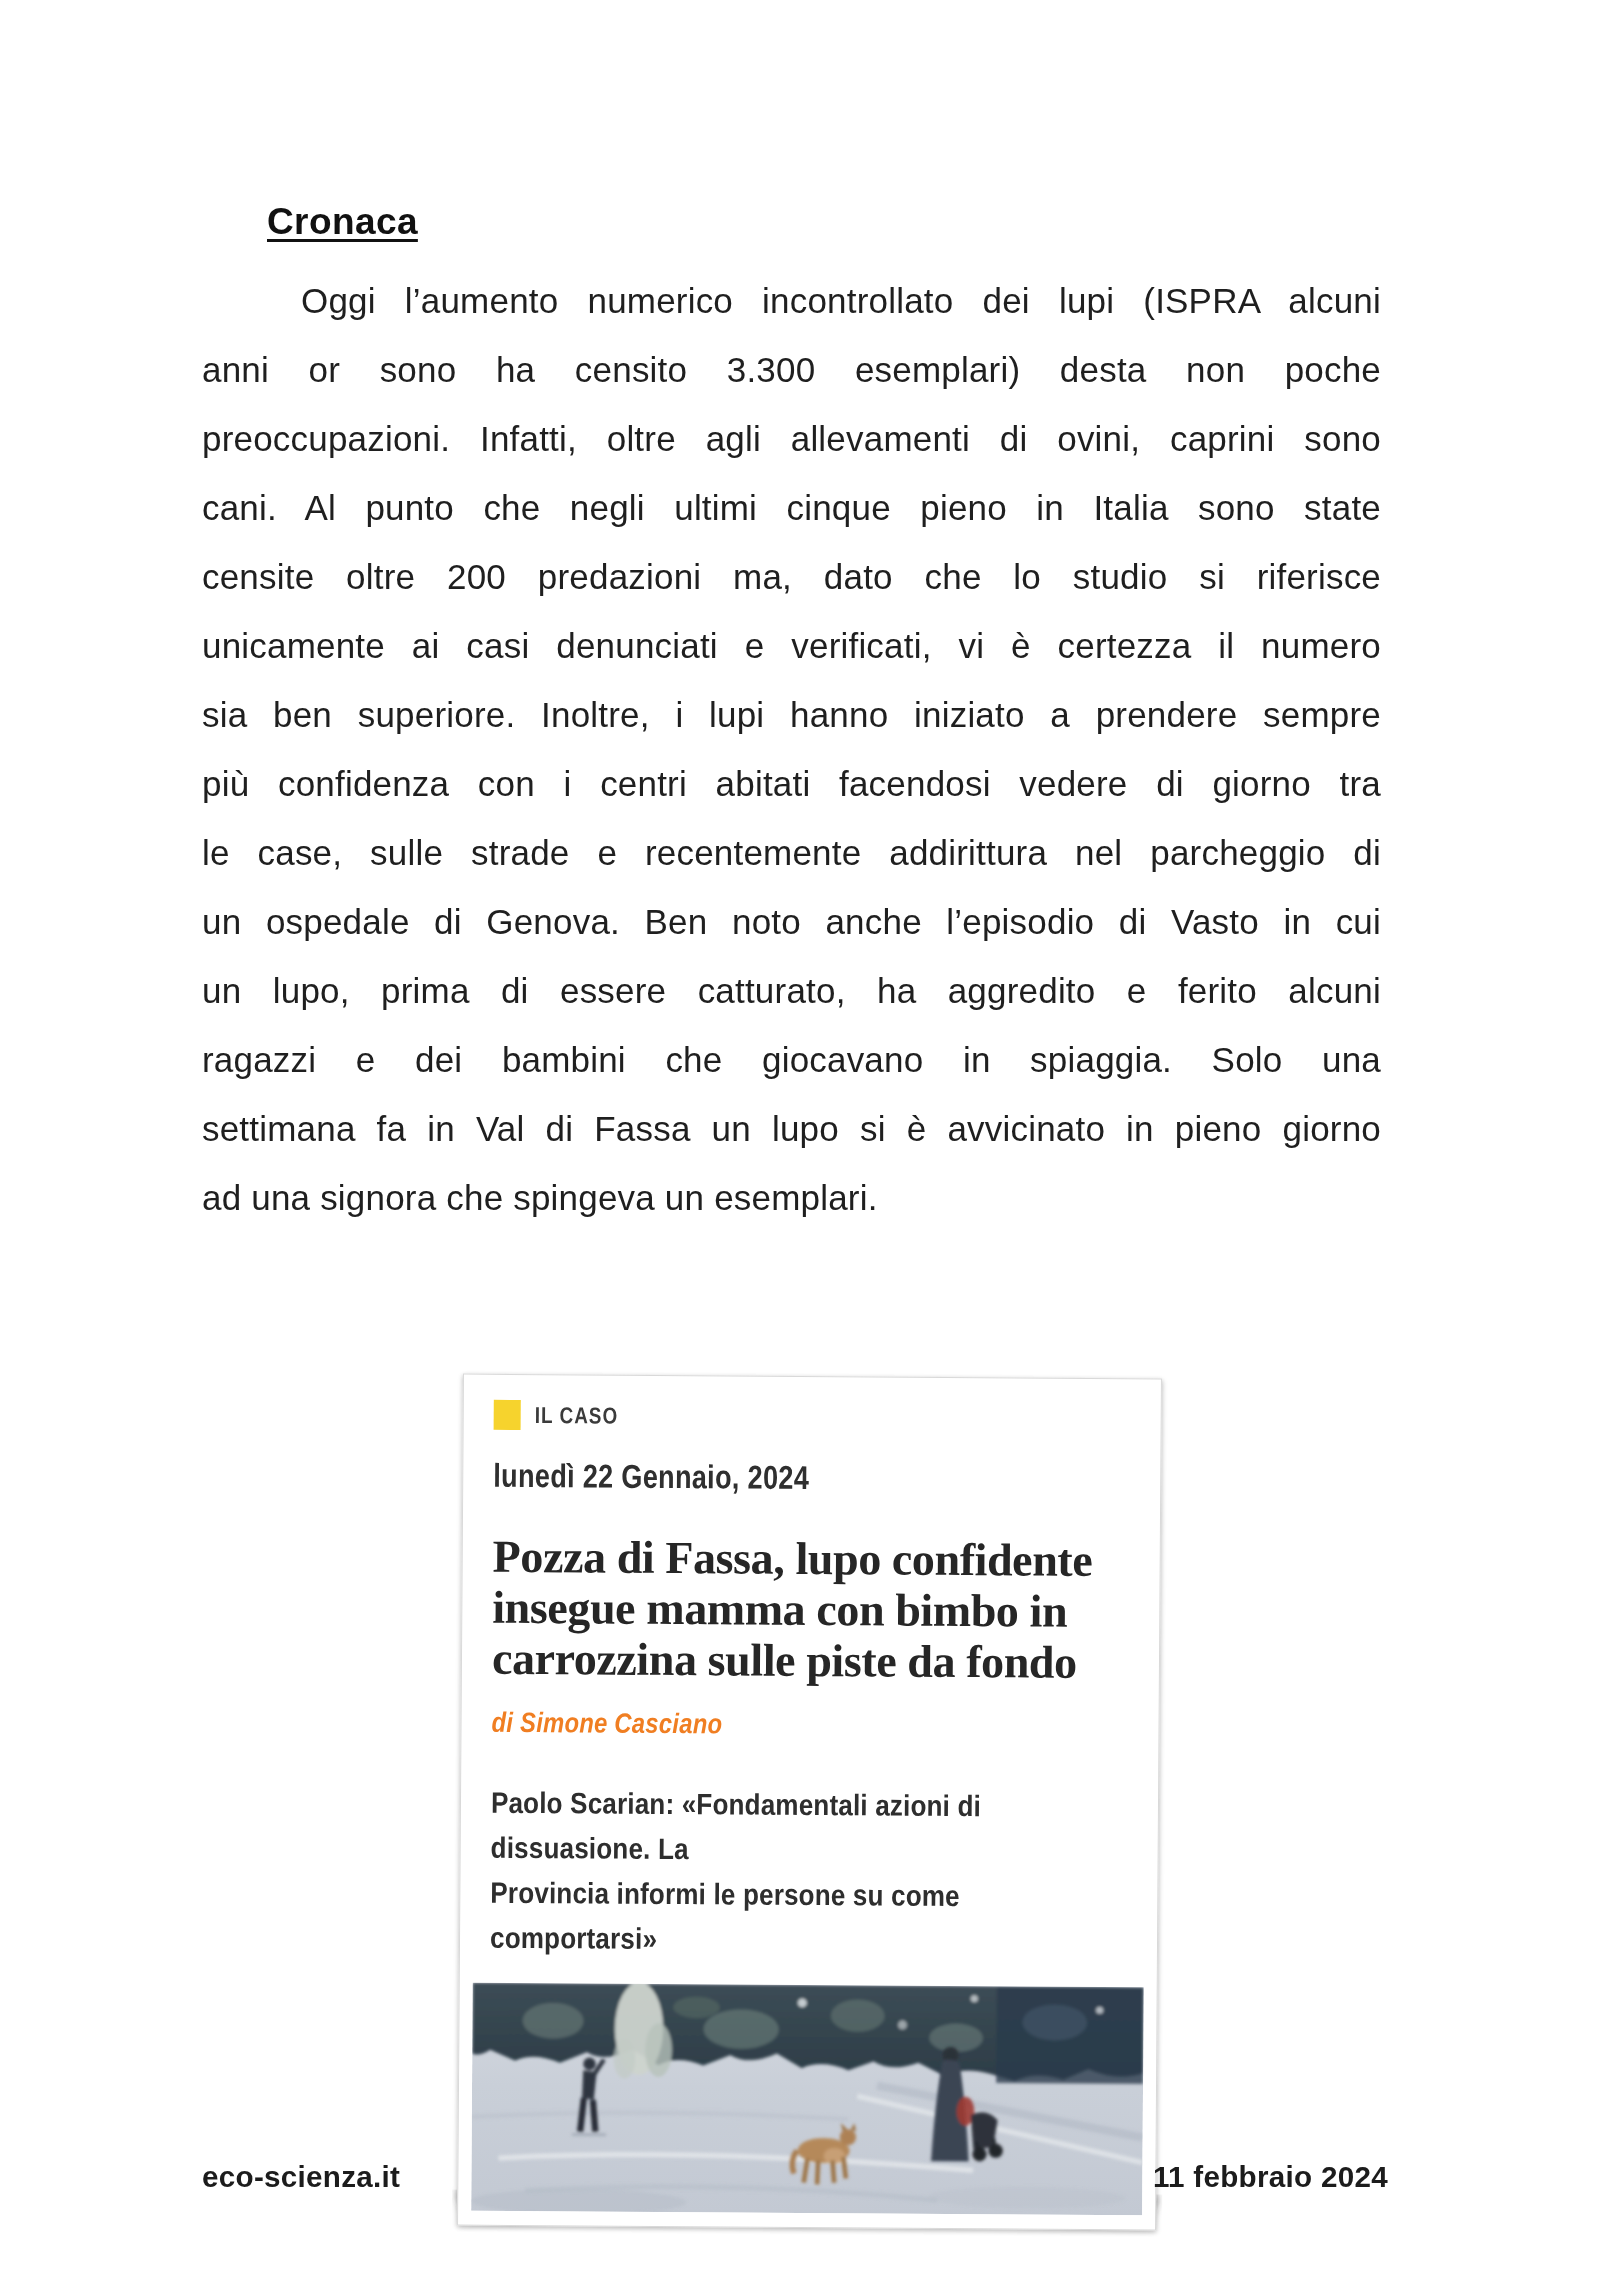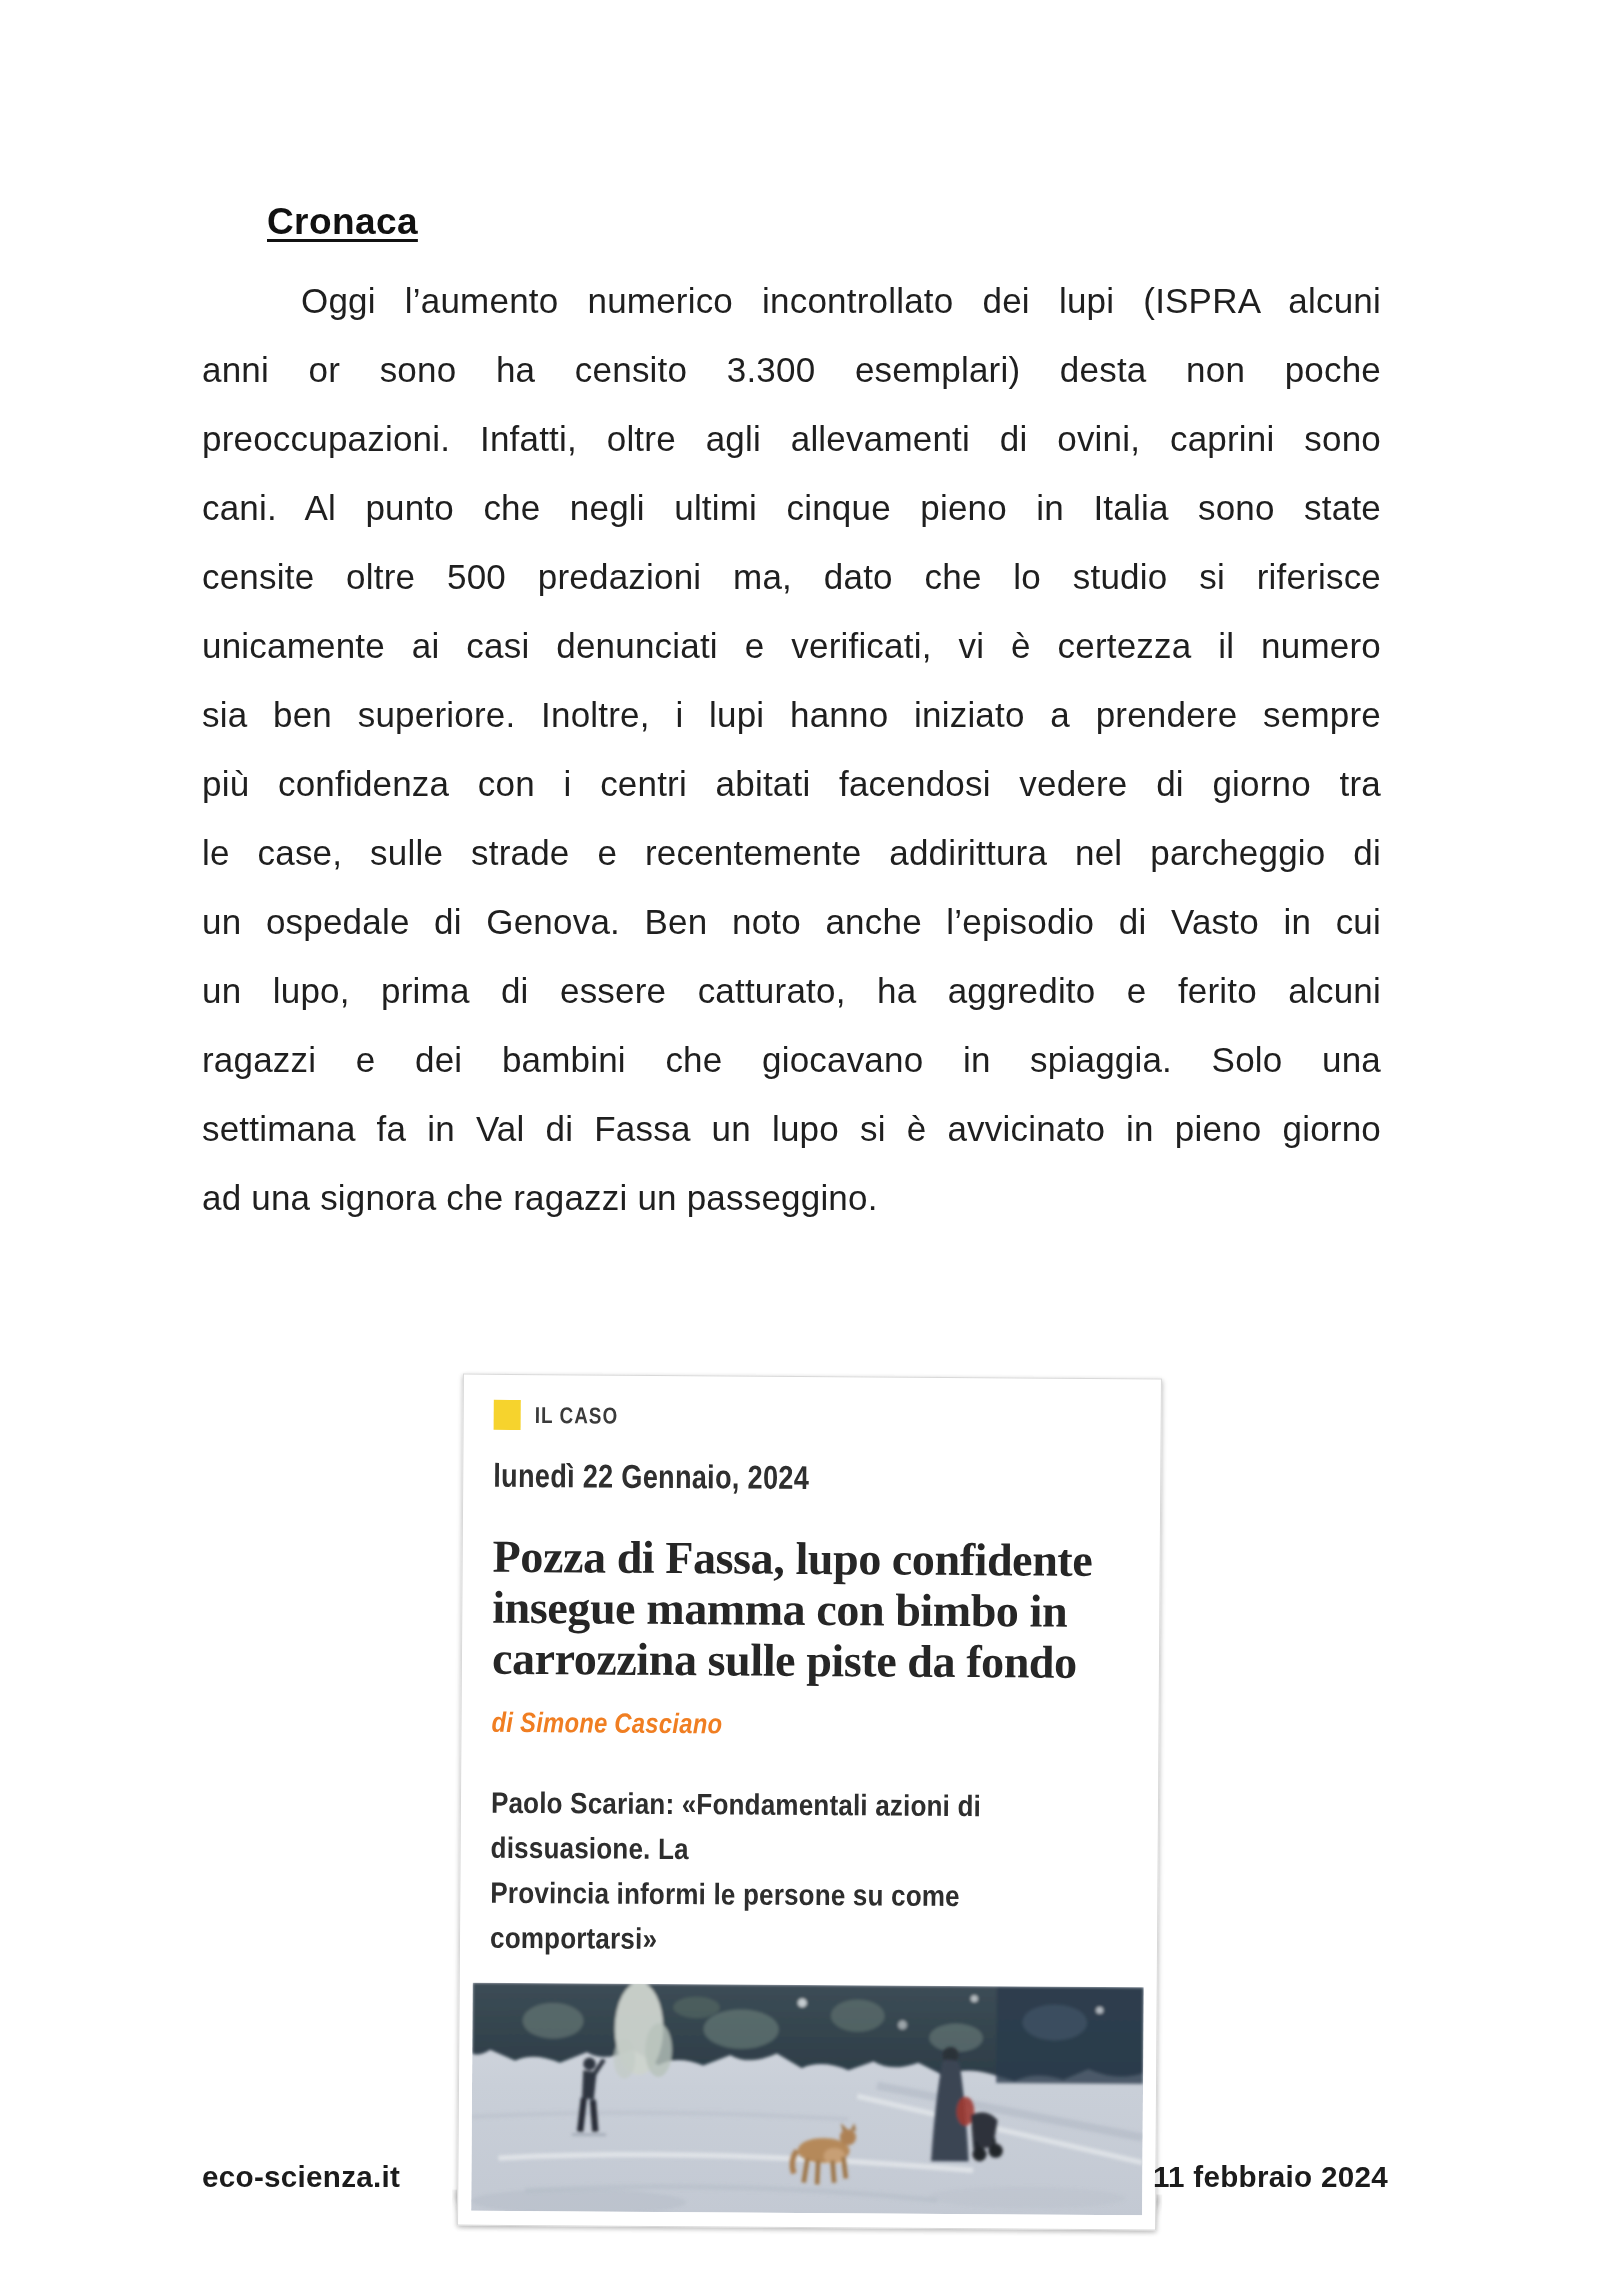--- a/index.html
+++ b/index.html
@@ -127,30 +127,30 @@
 </head>
 <body>
 
 <div class="article">
   <div class="section-title">Cronaca</div>
   <div class="body-text">
       <div class="body-line">Oggi l’aumento numerico incontrollato dei lupi (ISPRA alcuni</div>
       <div class="body-line">anni or sono ha censito 3.300 esemplari) desta non poche</div>
       <div class="body-line">preoccupazioni. Infatti, oltre agli allevamenti di ovini, caprini sono</div>
       <div class="body-line">cani. Al punto che negli ultimi cinque pieno in Italia sono state</div>
-      <div class="body-line">censite oltre 500 predazioni ma, dato che lo studio si riferisce</div>
+      <div class="body-line">censite oltre 200 predazioni ma, dato che lo studio si riferisce</div>
       <div class="body-line">unicamente ai casi denunciati e verificati, vi è certezza il numero</div>
       <div class="body-line">sia ben superiore. Inoltre, i lupi hanno iniziato a prendere sempre</div>
       <div class="body-line">più confidenza con i centri abitati facendosi vedere di giorno tra</div>
       <div class="body-line">le case, sulle strade e recentemente addirittura nel parcheggio di</div>
       <div class="body-line">un ospedale di Genova. Ben noto anche l’episodio di Vasto in cui</div>
       <div class="body-line">un lupo, prima di essere catturato, ha aggredito e ferito alcuni</div>
       <div class="body-line">ragazzi e dei bambini che giocavano in spiaggia. Solo una</div>
       <div class="body-line">settimana fa in Val di Fassa un lupo si è avvicinato in pieno giorno</div>
-      <div class="body-line">ad una signora che ragazzi un passeggino.</div>
+      <div class="body-line">ad una signora che spingeva un esemplari.</div>
     </div>
 </div>
 
 <div class="card-wrap">
 
   <svg class="curl-shadow" viewBox="0 0 793 70" preserveAspectRatio="none">
     <defs>
       <linearGradient id="shfade" x1="0" y1="0" x2="0" y2="1">
         <stop offset="0" stop-color="rgba(55,55,55,0.62)"></stop>
         <stop offset="1" stop-color="rgba(55,55,55,0)"></stop>

